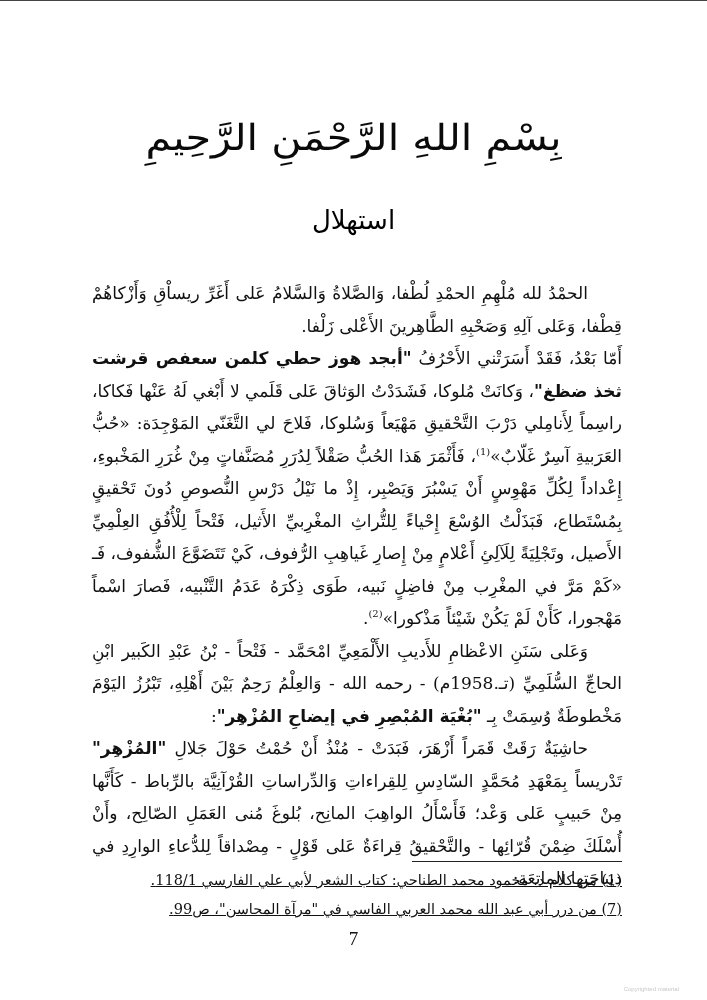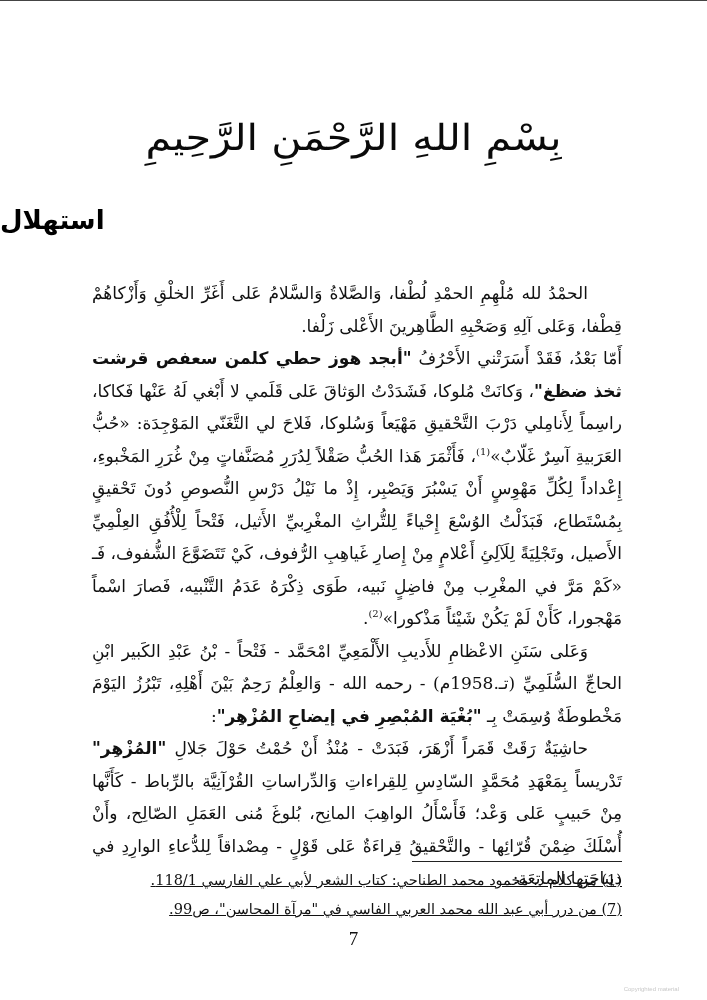--- a/index.html
+++ b/index.html
@@ -30,23 +30,23 @@
       font-size: 36px;
       line-height: 60px;
       color: #0a0a0a;
       letter-spacing: 0;
       transform: scaleX(1.15);
     }
     .heading {
       position: absolute;
       top: 200px;
       left: 0; right: 0;
-      text-align: left;
+      text-align: center;
       font-family: "DejaVu Sans", sans-serif;
-      font-weight: bold;
+      font-weight: normal;
       font-size: 26px;
       line-height: 40px;
       color: #000;
     }
     .body-text {
       position: absolute;
       top: 277px;
       left: 92px;
       right: 85px;
       direction: rtl;
@@ -112,21 +112,21 @@
 </head>
 <body>
 
 <div class="top-rule"></div>
 
 <div class="basmala">بِسْمِ اللهِ الرَّحْمَنِ الرَّحِيمِ</div>
 
 <h1 class="heading" style="margin:0;">استهلال</h1>
 
 <div class="body-text" id="body-text">
-    <p><span>الحمْدُ لله مُلْهِمِ الحمْدِ لُطْفا، وَالصَّلاةُ وَالسَّلامُ عَلى أَغَرِّ الخلْقِ وَأَزْكاهُمْ قِطْفا، وَعَلى آلِهِ وَصَحْبِهِ الطَّاهِرينَ الأَعْلى زَلْفا.</span></p>
+    <p><span>الحمْدُ لله مُلْهِمِ الحمْدِ لُطْفا، وَالصَّلاةُ وَالسَّلامُ عَلى أَغَرِّ ريساْقِ وَأَزْكاهُمْ قِطْفا، وَعَلى آلِهِ وَصَحْبِهِ الطَّاهِرينَ الأَعْلى زَلْفا.</span></p>
     <p class="no-indent"><span>أَمّا بَعْدُ، فَقَدْ أَسَرَتْني الأَحْرُفُ </span><span class="bold">"أبجد هوز حطي كلمن سعفص قرشت ثخذ ضظغ"</span><span>، وَكانَتْ مُلوكا، فَشَدَدْتُ الوَثاقَ عَلى قَلَمي لا أَبْغي لَهُ عَنْها فَكاكا، راسِماً لِأَنامِلي دَرْبَ التَّحْقيقِ مَهْيَعاً وَسُلوكا، فَلاحَ لي التَّغَنّي المَوْجِدَة: «حُبُّ العَرَبيةِ آسِرٌ غَلّابٌ»</span><sup class="fn-ref">(1)</sup><span>، فَأَثْمَرَ هَذا الحُبُّ صَقْلاً لِدُرَرِ مُصَنَّفاتٍ مِنْ غُرَرِ المَخْبوءِ، إِعْداداً لِكُلِّ مَهْوِسٍ أَنْ يَسْبُرَ وَيَصْبِر، إِذْ ما نَيْلُ دَرْسِ النُّصوصِ دُونَ تَحْقيقٍ بِمُسْتَطاع، فَبَذَلْتُ الوُسْعَ إِحْياءً لِلتُّراثِ المغْرِبيِّ الأَثيل، فَتْحاً لِلْأُفُقِ العِلْمِيِّ الأَصيل، وتَجْلِيَةً لِلَآلِئِ أَعْلامٍ مِنْ إِصارِ غَياهِبِ الرُّفوف، كَيْ تَتَضَوَّعَ الشُّفوف، فَـ «كَمْ مَرَّ في المغْرِب مِنْ فاضِلٍ نَبيه، طَوَى ذِكْرَهُ عَدَمُ التَّنْبيه، فَصارَ اسْماً مَهْجورا، كَأَنْ لَمْ يَكُنْ شَيْئاً مَذْكورا»</span><sup class="fn-ref">(2)</sup><span>.</span></p>
     <p><span>وَعَلى سَنَنِ الاعْظامِ للأَديبِ الأَلْمَعِيِّ امْحَمَّد - فَتْحاً - بْنُ عَبْدِ الكَبير ابْنِ الحاجِّ السُّلَمِيِّ (تـ.1958م) - رحمه الله - وَالعِلْمُ رَحِمٌ بَيْنَ أَهْلِهِ، تَبْرُزُ اليَوْمَ مَخْطوطَةٌ وُسِمَتْ بِـ </span><span class="bold">"بُغْيَة المُبْصِرِ في إيضاحِ المُزْهِر"</span><span>:</span></p>
     <p><span>حاشِيَةٌ رَقَتْ قَمَراً أَزْهَرَ، فَبَدَتْ - مُنْذُ أَنْ حُمْتُ حَوْلَ جَلالِ </span><span class="bold">"المُزْهِر"</span><span> تَدْريساً بِمَعْهَدِ مُحَمَّدٍ السّادِسِ لِلقِراءاتِ وَالدِّراساتِ القُرْآنِيَّة بالرِّباط - كَأَنَّها مِنْ حَبيبٍ عَلى وَعْد؛ فَأَسْأَلُ الواهِبَ المانِح، بُلوغَ مُنى العَمَلِ الصّالِح، وأَنْ أُسْلَكَ ضِمْنَ قُرّائِها - والتَّحْقيقُ قِراءَةٌ عَلى قَوْلٍ - مِصْداقاً لِلدُّعاءِ الوارِدِ في ديباجَتِها الماتِعَة:</span></p>
   </div>
 
 <div class="footnote-rule"></div>
 
 <div class="footnotes">
   <div>(1) من كلام د. محمود محمد الطناحي: كتاب الشعر لأبي علي الفارسي 118/1.</div>
   <div>(7) من درر أبي عبد الله محمد العربي الفاسي في "مرآة المحاسن"، ص99.</div>

